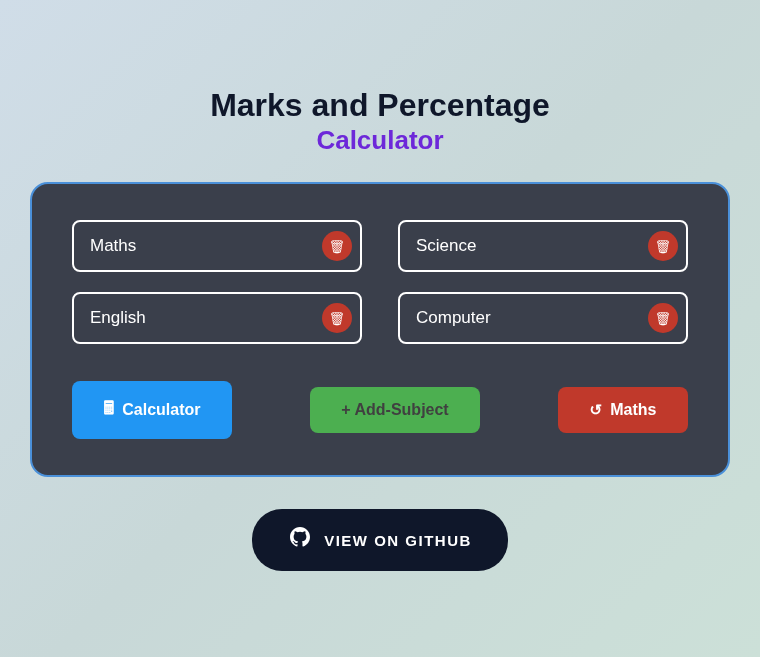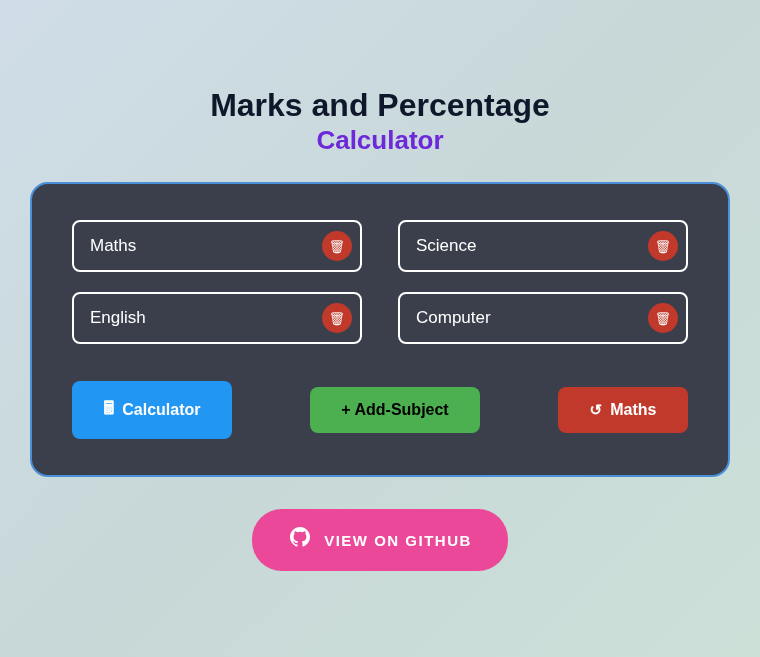--- a/index.html
+++ b/index.html
@@ -113,21 +113,21 @@
       cursor: pointer;
       display: flex;
       align-items: center;
       gap: 8px;
       min-width: 160px;
       justify-content: center;
     }
 
     .btn-add {
       background: #4caf50;
-      color: #000000;
+      color: #404040;
       border: none;
       border-radius: 8px;
       padding: 14px 26px;
       font-size: 16px;
       font-weight: 600;
       cursor: pointer;
       display: flex;
       align-items: center;
       gap: 6px;
       min-width: 170px;
@@ -150,21 +150,21 @@
       justify-content: center;
     }
 
     .github-btn-wrapper {
       margin-top: 32px;
       display: flex;
       justify-content: center;
     }
 
     .btn-github {
-      background: #ec4899;
+      background: #0f172a;
       color: white;
       border: none;
       border-radius: 30px;
       padding: 16px 36px;
       font-size: 15px;
       font-weight: 700;
       letter-spacing: 1.5px;
       cursor: pointer;
       display: flex;
       align-items: center;

